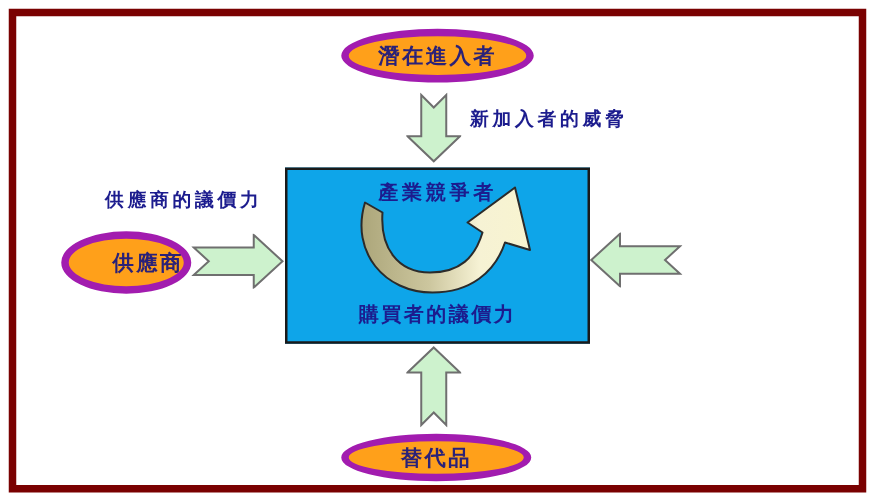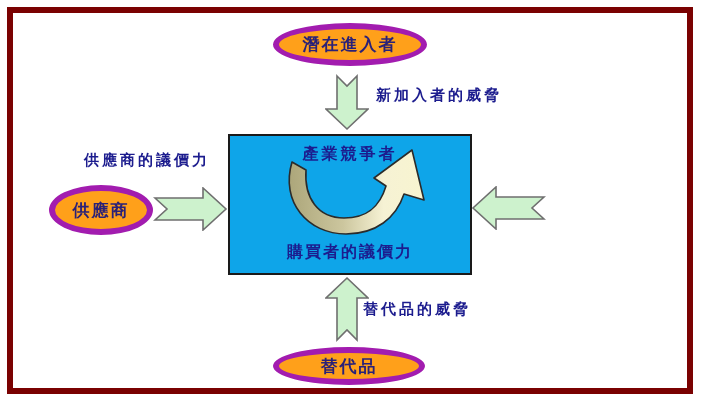--- a/index.html
+++ b/index.html
@@ -45,21 +45,21 @@
     <span>潛在進入者</span>
   </div>
 
   <svg class="arrow" style="left:325px;top:74px;" width="44" height="58" viewBox="0 0 44 58">
     <path d="M 12 2 L 22 12 L 32 2 L 32 35 L 43 35 L 22 55 L 1 35 L 12 35 Z" fill="#cdf2cd" stroke="#6f6f6f" stroke-width="1.6" stroke-linejoin="miter"></path>
   </svg>
   <div class="force-label" style="left:376px;top:86px;">新加入者的威脅</div>
 
   <div class="force-label" style="left:84px;top:151px;">供應商的議價力</div>
 
-  <div class="node" style="left:49px;top:185px;width:104px;height:50px;">
+  <div class="node" style="left:49px;top:185px;width:104px;height:50px;justify-content:flex-end;">
     <span>供應商</span>
   </div>
 
   <svg class="arrow" style="left:153px;top:187px;" width="75" height="44" viewBox="0 0 75 44">
     <path d="M 2 11 L 50 11 L 50 1 L 73 22 L 50 43 L 50 33 L 2 33 L 14 22 Z" fill="#cdf2cd" stroke="#6f6f6f" stroke-width="1.6" stroke-linejoin="miter"></path>
   </svg>
 
 
   <svg class="arrow" style="left:471px;top:186px;" width="75" height="44" viewBox="0 0 75 44">
     <path d="M 73 11 L 25 11 L 25 1 L 2 22 L 25 43 L 25 33 L 73 33 L 61 22 Z" fill="#cdf2cd" stroke="#6f6f6f" stroke-width="1.6" stroke-linejoin="miter"></path>
@@ -87,18 +87,17 @@
                C 150 70, 138 82, 114 82
                C 88 82, 74 62, 76 34
                Z" fill="url(#bandGrad)" stroke="#2b2b2b" stroke-width="1.6" stroke-linejoin="round"></path>
     </svg>
     <div class="box-label bottom">購買者的議價力</div>
   </div>
 
   <svg class="arrow" style="left:325px;top:276px;" width="44" height="66" viewBox="0 0 44 66">
     <path d="M 22 2 L 43 22 L 32 22 L 32 64 L 22 54 L 12 64 L 12 22 L 1 22 Z" fill="#cdf2cd" stroke="#6f6f6f" stroke-width="1.6" stroke-linejoin="miter"></path>
   </svg>
-  <div class="force-label" style="left:363px;top:300px;">替代品的威脅</div>
 
   <div class="node" style="left:273px;top:347px;width:152px;height:38px;justify-content:center;">
     <span>替代品</span>
   </div>
 </div>
 
 </body></html>

